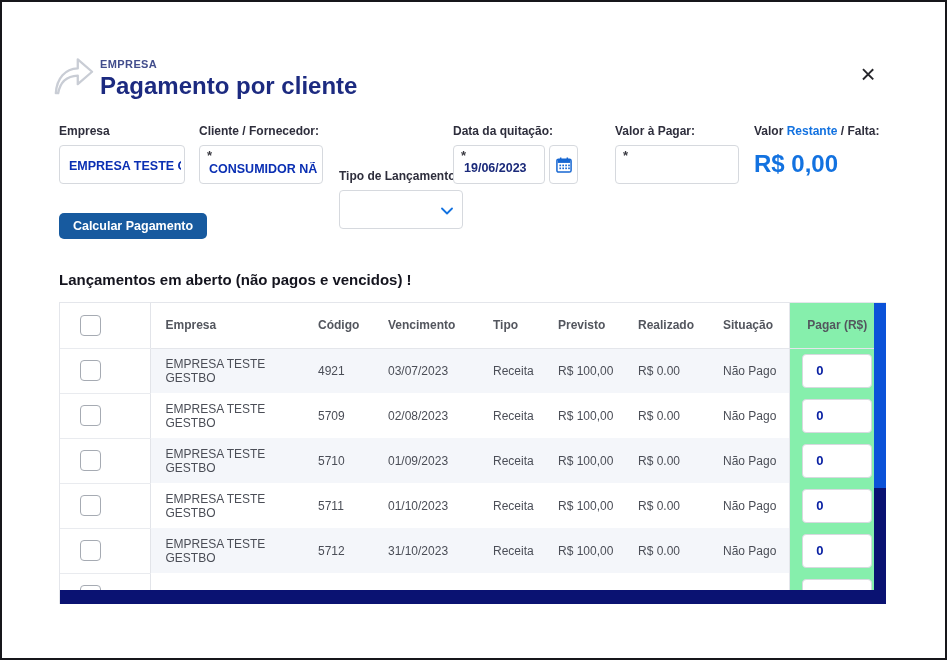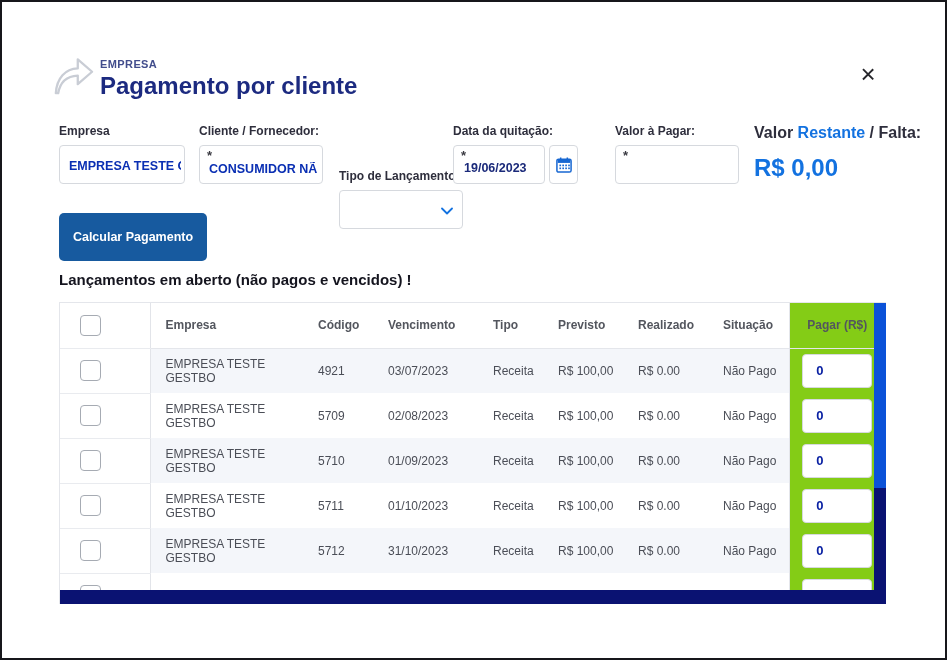--- a/index.html
+++ b/index.html
@@ -30,45 +30,45 @@
   }
   .req { position:absolute; top:2px; left:7px; font-size:13px; font-weight:700; color:#3a3a42; }
   .val-blue { position:absolute; left:9px; top:13px; font-size:12.5px; font-weight:700; color:#0a2fb3; white-space:nowrap; overflow:hidden; max-width:112px; }
   .val-navy { position:absolute; left:10px; top:15px; font-size:12.5px; font-weight:700; color:#1b2a7a; white-space:nowrap; }
   .chevron { position:absolute; right:9px; top:16px; }
   .cal-btn {
     position:absolute; left:96px; top:0; width:29px; height:39px;
     border:1px solid #d6d9de; border-radius:4px; background:#fff;
     display:flex; align-items:center; justify-content:center; cursor:pointer;
   }
-  .restante-lbl { font-size:16px; font-weight:700; color:#2e2e3c; white-space:nowrap; }
+  .restante-lbl { font-size:12px; font-weight:700; color:#2e2e3c; white-space:nowrap; }
   .restante-lbl .link { color:#1372e0; }
   .restante-val { margin-top:12px; font-size:24px; font-weight:700; color:#1372e0; }
 
   .calc-btn {
-    position:absolute; left:57px; top:211px; width:148px; height:48px;
+    position:absolute; left:57px; top:211px; width:148px; height:26px;
     background:#175a9f; color:#fff; font-family:"Liberation Sans",sans-serif;
     font-size:12.5px; font-weight:700; border:none; border-radius:5px; cursor:pointer;
   }
 
   .section-title { position:absolute; left:57px; top:269px; font-size:15px; font-weight:700; color:#14141e; }
 
   
   .table-wrap {
     position:absolute; left:57px; top:300px; width:827px; height:302px;
     border-top:1px solid #e4e6eb; border-left:1px solid #e4e6eb;
     overflow:hidden; background:#fff;
   }
   table { border-collapse:collapse; table-layout:fixed; width:815px; }
   th, td { height:45px; font-size:12px; vertical-align:middle; text-align:left; }
   th { font-weight:600; color:#53565e; border-bottom:1px solid #e4e6eb; background:#fff; }
   td { color:#4b4e57; }
   .cb-cell { border-right:1px solid #e2e4e9; border-bottom:1px solid #e9ebef; background:#fff; }
   tr.zebra td:not(.cb-cell):not(.pay-cell) { background:#f4f6fa; }
-  .pay-cell { background:#84cc16; border-left:1px solid #e4e6eb;padding-left:10px; }
+  .pay-cell { background:#86efac; border-left:1px solid #e4e6eb;padding-left:10px; }
   th.pay-cell { border-left:1px solid #e4e6eb; }
   .pad15 { padding-left:15px; } .pad10 { padding-left:10px; }
   .checkbox {
     appearance:none; -webkit-appearance:none; width:21px; height:21px; margin-left:20px;
     border:1px solid #a6abb3; border-radius:4px; background:#fff; cursor:pointer; display:block;
   }
   .pay-input {
     display:block; margin:0 auto; width:70px; height:34px;
     border:1px solid #d6d9de; border-radius:4px; background:#fff;
     font-family:"Liberation Sans",sans-serif; font-size:13px; font-weight:700;

